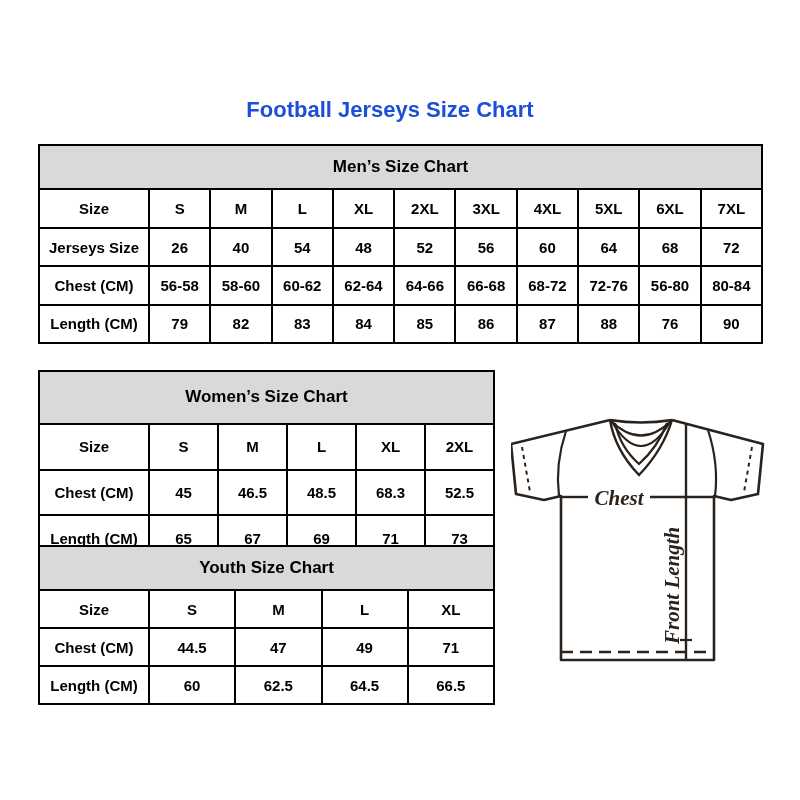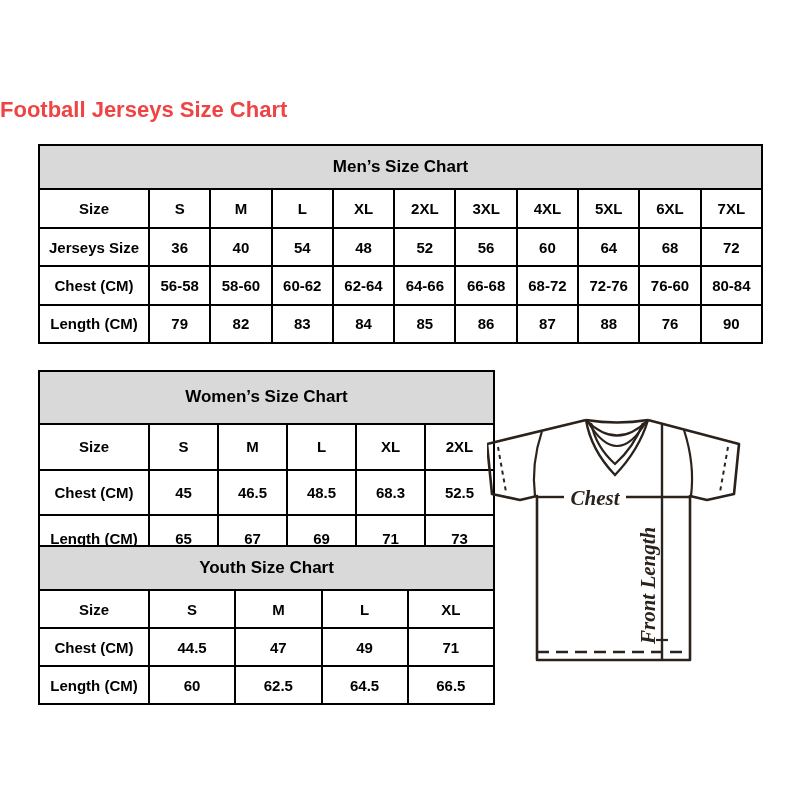--- a/index.html
+++ b/index.html
@@ -9,22 +9,23 @@
     height: 800px;
     background: #fff;
     overflow: hidden;
     font-family: "Liberation Sans", sans-serif;
   }
   .title {
     position: absolute;
     top: 97px;
     left: 0;
     width: 780px;
+    text-align: center;
     font: bold 22px "Liberation Sans", sans-serif;
-    color: #ef4444;
+    color: #1d4ed8;
     margin: 0;
   }
   .size-table { position: absolute; }
   .size-table table {
     width: 100%;
     height: 100%;
     border-collapse: collapse;
     table-layout: fixed;
   }
   .size-table td {
@@ -37,21 +38,21 @@
     padding: 0;
     overflow: hidden;
   }
   .size-table td.head {
     background: var(--header-bg, #d9d9d9);
     font-size: 17px;
   }
   .mens   { left: 38px; top: 144px; width: 725px; height: 200px; }
   .womens { left: 38px; top: 370px; width: 457px; height: 192px; }
   .youth  { left: 38px; top: 545px; width: 457px; height: 160px; }
-  .jersey { position: absolute; left: 487px; top: 402px; width: 262px; height: 262px; color: var(--stroke, #2b221c); }
+  .jersey { position: absolute; left: 511px; top: 402px; width: 262px; height: 262px; color: var(--stroke, #2b221c); }
   .jersey svg { width: 100%; height: 100%; display: block; }
   .dlabel {
     font-family: "Liberation Serif", serif;
     font-style: italic;
     font-weight: bold;
     font-size: 21px;
     fill: currentColor;
   }
 </style>
 </head>
@@ -88,42 +89,42 @@
             <td>XL</td>
             <td>2XL</td>
             <td>3XL</td>
             <td>4XL</td>
             <td>5XL</td>
             <td>6XL</td>
             <td>7XL</td>
           </tr>
           <tr>
             <td>Jerseys Size</td>
-            <td>36</td>
+            <td>26</td>
             <td>40</td>
             <td>54</td>
             <td>48</td>
             <td>52</td>
             <td>56</td>
             <td>60</td>
             <td>64</td>
             <td>68</td>
             <td>72</td>
           </tr>
           <tr>
             <td>Chest (CM)</td>
             <td>56-58</td>
             <td>58-60</td>
             <td>60-62</td>
             <td>62-64</td>
             <td>64-66</td>
             <td>66-68</td>
             <td>68-72</td>
             <td>72-76</td>
-            <td>76-60</td>
+            <td>56-80</td>
             <td>80-84</td>
           </tr>
           <tr>
             <td>Length (CM)</td>
             <td>79</td>
             <td>82</td>
             <td>83</td>
             <td>84</td>
             <td>85</td>
             <td>86</td>

